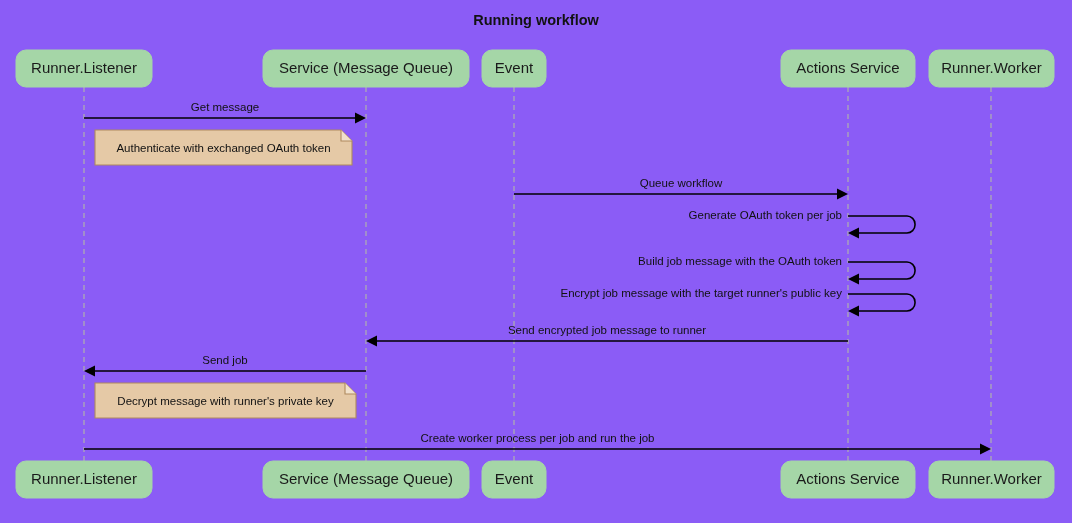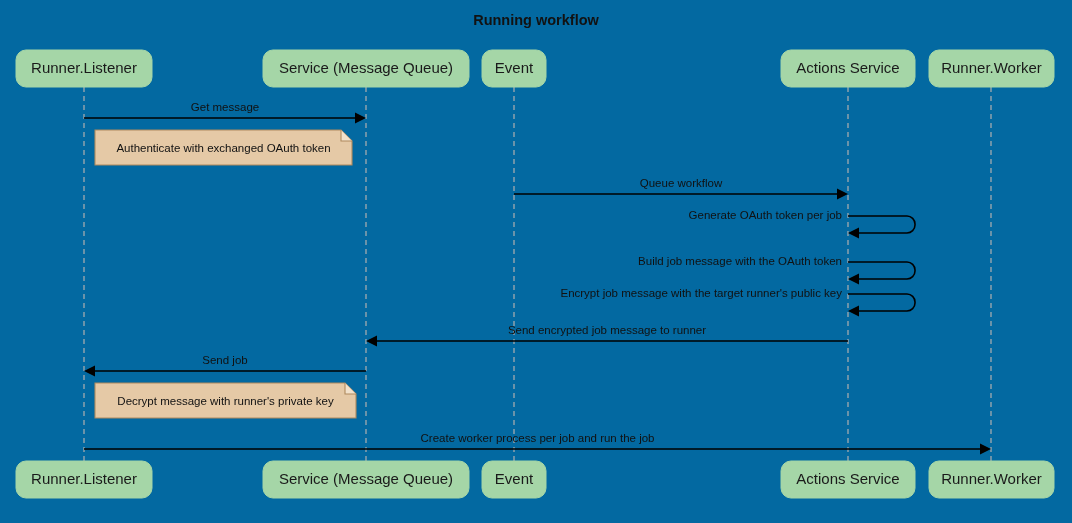--- a/index.html
+++ b/index.html
@@ -8,21 +8,21 @@
     background: #ffffff;
   }
   body {
     font-family: "Liberation Sans", sans-serif;
     -webkit-font-smoothing: antialiased;
   }
   #canvas {
     position: relative;
     width: 1072px;
     height: 523px;
-    background: #0369a1;
+    background: #8b5cf6;
     overflow: hidden;
   }
   #diagram-svg {
     position: absolute;
     left: 0;
     top: 0;
     width: 1072px;
     height: 523px;
   }
   .diagram-title {

